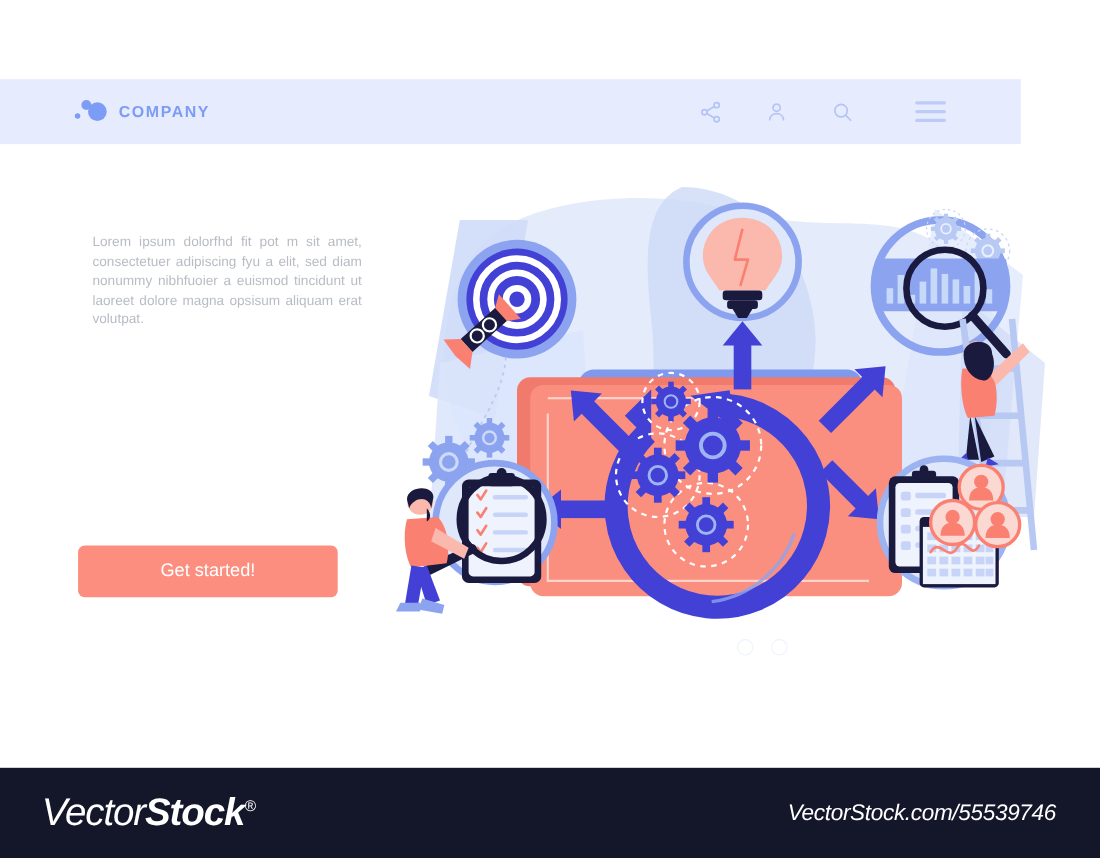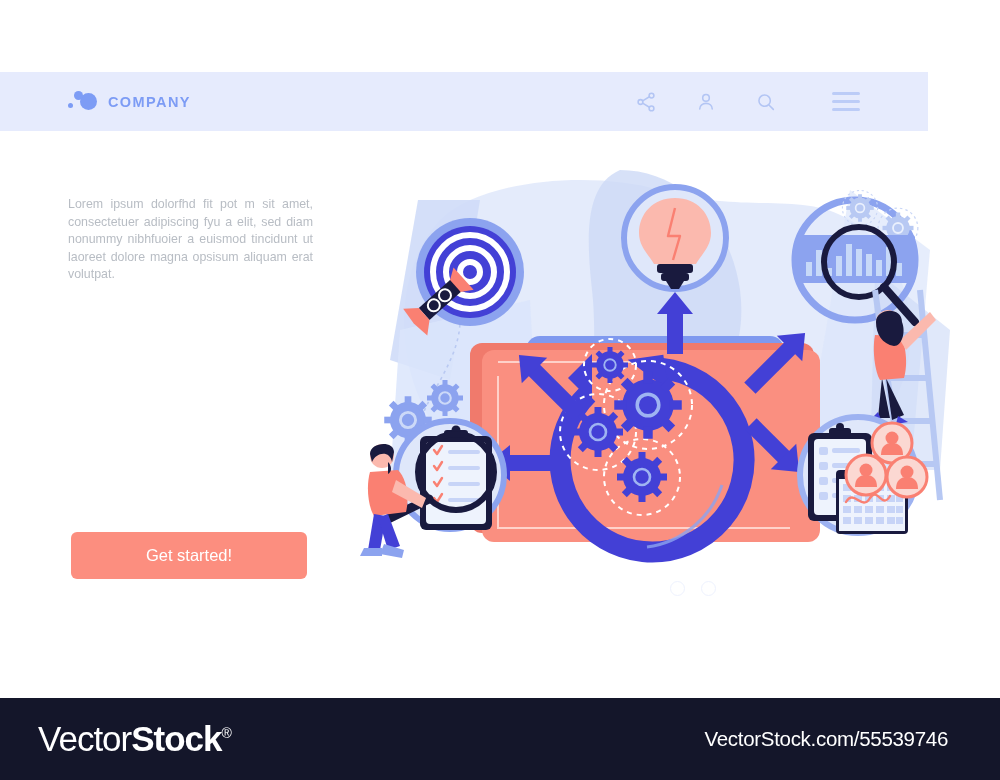--- a/index.html
+++ b/index.html
@@ -36,43 +36,43 @@
   .burger i{ display:block; height:3px; border-radius:2px; background:#bcccf7; }
 
   
   .hero-copy{ position:absolute; left:68px; top:196px; width:260px; }
   .hero-title{
     font-family:"Liberation Serif", serif;
     font-weight:700; font-size:38px; line-height:46px;
     color:#5e6468; margin:0 0 34px 0; letter-spacing:0px;
   }
   .hero-para{
-    margin:0; font-size:12.4px; line-height:17.5px; color:#b8bdc4;
+    margin:16px; font-size:12.4px; line-height:17.5px; color:#b8bdc4;
     text-align:justify; width:245px;
   }
   .cta{
     position:absolute; left:71px; top:496px;
     width:236px; height:47px; border:0; border-radius:6px;
     background:#fc8e7f; color:#ffffff; font-size:16.5px;
-    font-family:"Liberation Sans", sans-serif; cursor:pointer;margin-top:36px;
+    font-family:"Liberation Sans", sans-serif; cursor:pointer;
   }
 
   
   .dots{ position:absolute; left:670px; top:581px; display:flex; gap:16px; }
   .dots span{ width:15px; height:15px; border-radius:50%; border:1.6px solid #eef2fe; display:block; cursor:pointer; }
 
   
   .illus{ position:absolute; left:330px; top:150px; width:640px; height:430px; }
   .illus svg{ display:block; }
 
   
   .wm{
     position:absolute; left:0; top:698px; width:1000px; height:82px;
     background:#14162a; display:flex; align-items:center;
-    justify-content:space-between; padding:0 52px 0 38px;
+    justify-content:space-between; padding:0 40px 0 38px;font-style:italic;
   }
   .wm-logo{ color:#fff; font-size:35px; letter-spacing:-1px; white-space:nowrap; }
   .wm-logo .b{ font-weight:700; }
   .wm-logo .r{ font-size:14px; vertical-align:super; }
   .wm-url{ color:#fff; font-size:20.5px; letter-spacing:-0.3px; }
 </style>
 </head>
 <body>
 
 <div id="page">

